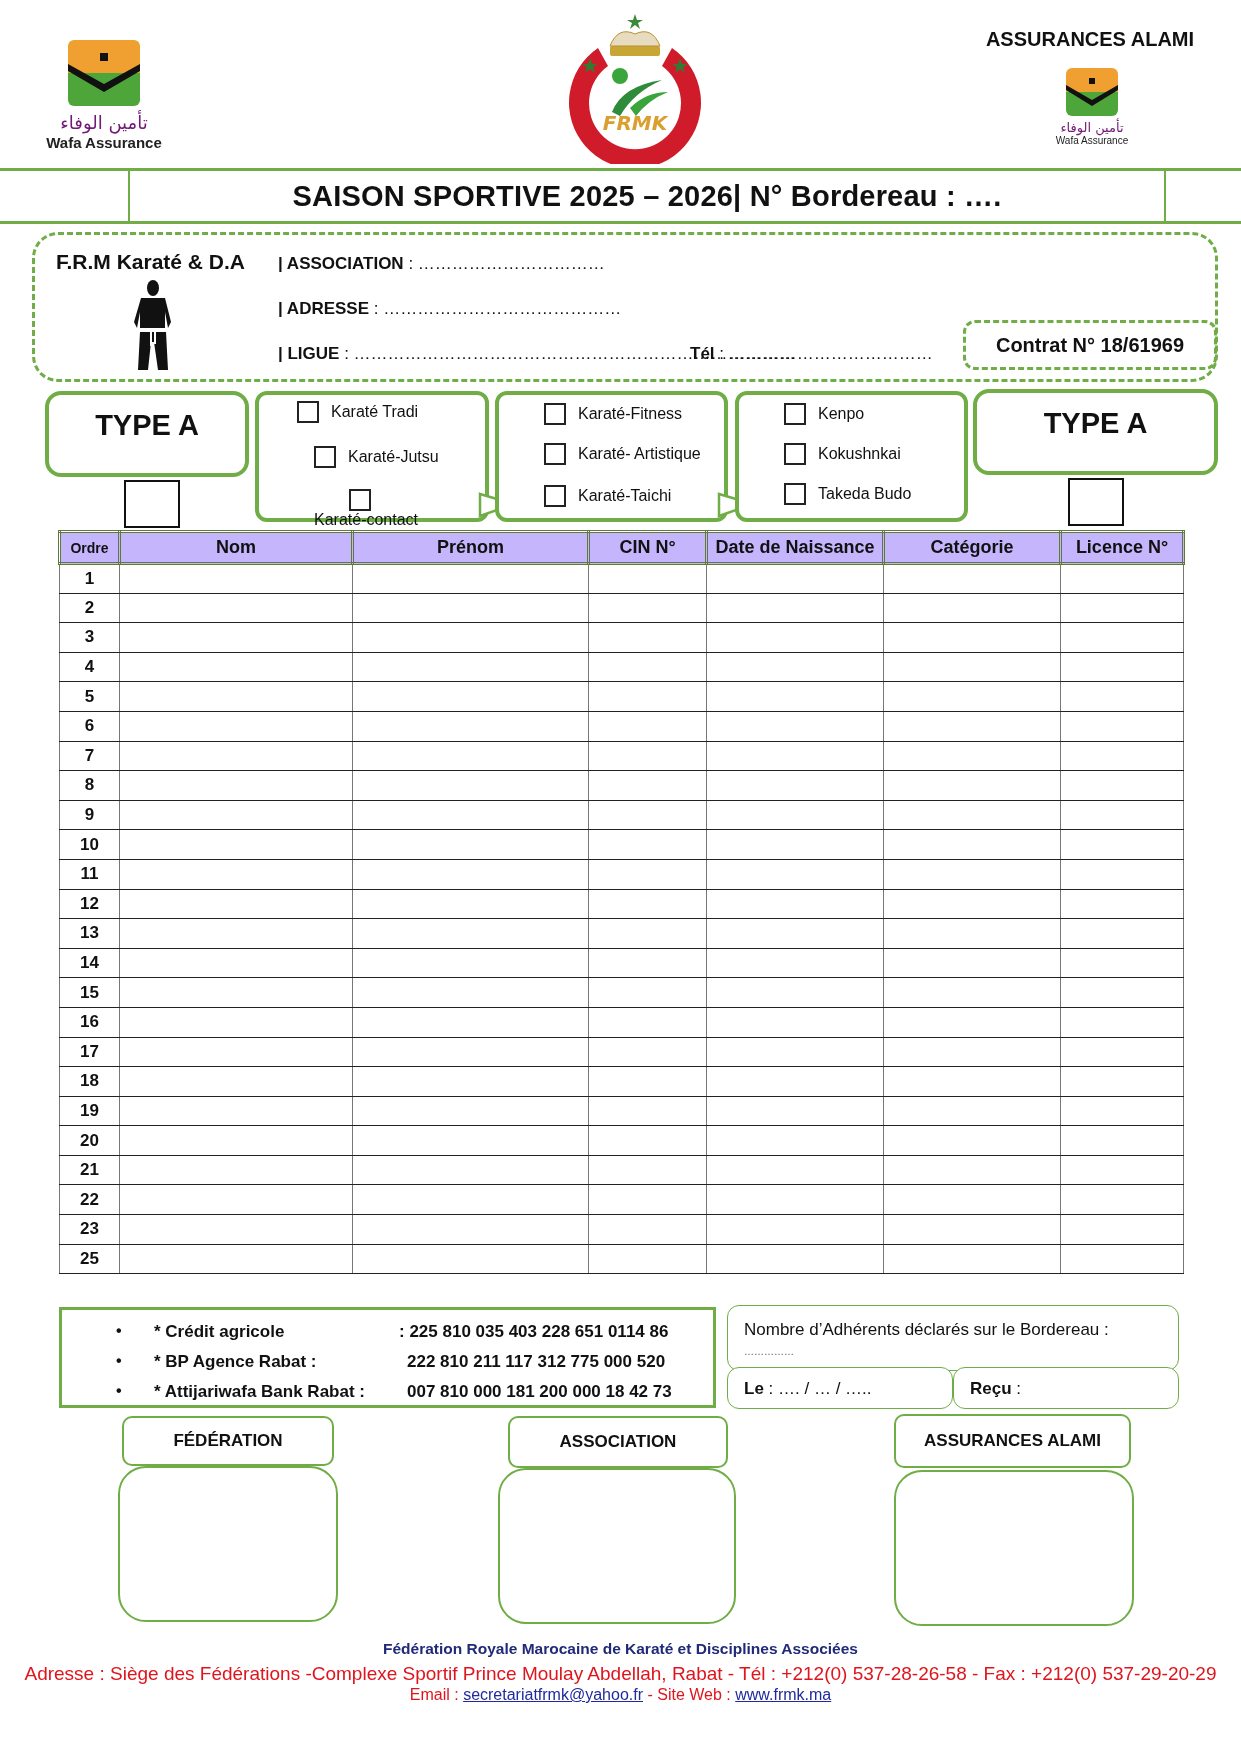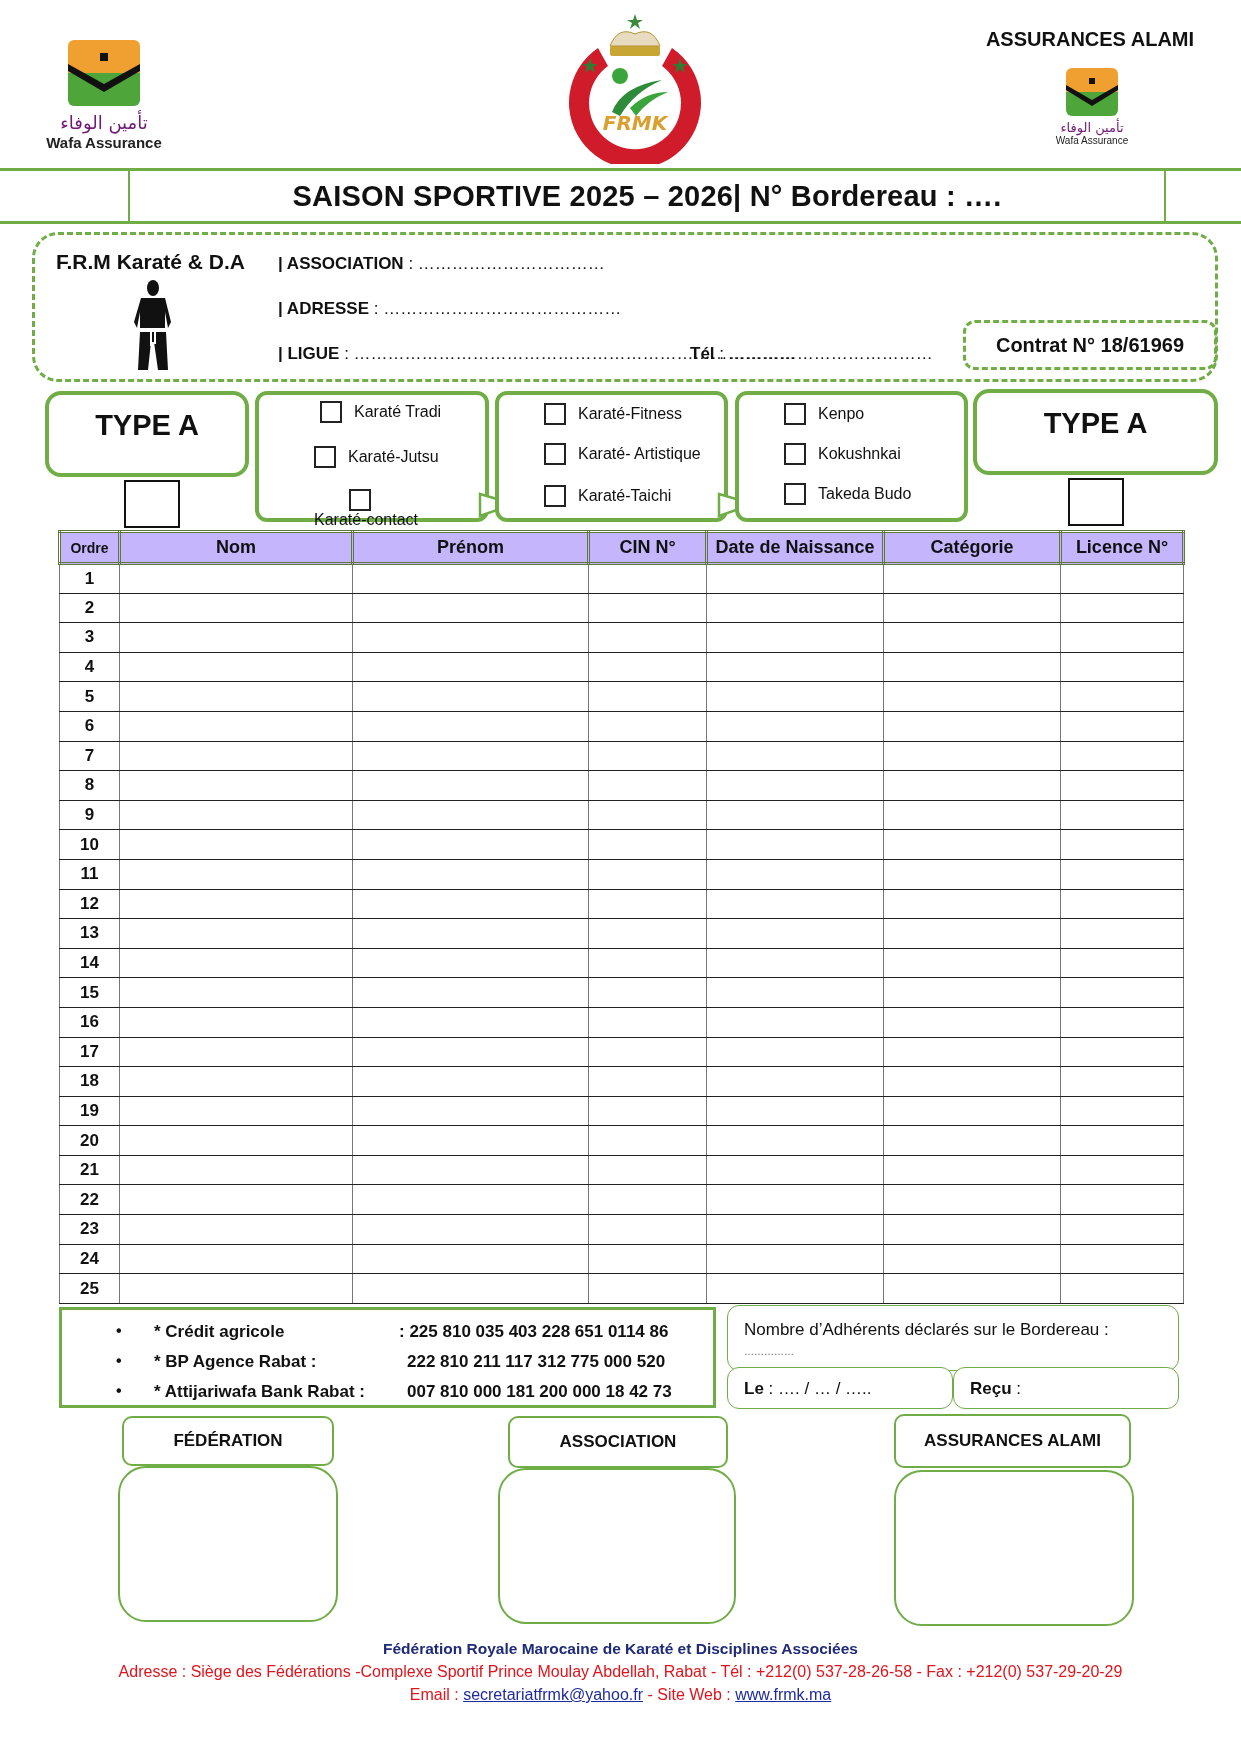--- a/index.html
+++ b/index.html
@@ -62,21 +62,21 @@
   .rbox { position: absolute; border: 1.5px solid #70ad47; border-radius: 12px; background: #fff; }
   .rbox-text { position: absolute; font-size: 17px; white-space: nowrap; }
 
   
   .sig-label { position: absolute; border: 2px solid #70ad47; border-radius: 10px; display: flex; align-items: center; justify-content: center; font-weight: bold; font-size: 17px; background: #fff; }
   .sig-area { position: absolute; border: 2px solid #70ad47; border-radius: 28px; background: #fff; }
 
   
   .footer-line { position: absolute; left: 0; width: 1241px; text-align: center; white-space: nowrap; }
   .f1 { top: 1640px; color: #1f2a78; font-weight: bold; font-size: 15.5px; }
-  .f2 { top: 1663px; color: #e0141c; font-size: 16px; }
+  .f2 { top: 1663px; color: #e0141c; font-size: 19px; }
   .f3 { top: 1686px; color: #e0141c; font-size: 16px; }
   .f3 a { color: #1f2a9e; text-decoration: underline; }
 </style>
 </head>
 <body>
 
 <div class="wafa-logo" style="left:40px; top:40px; width:128px;">
   <div class="wafa-mark" style="width:72px; height:66px;">
     <div class="wafa-top"></div>
     <div class="wafa-bot"></div>
@@ -152,21 +152,21 @@
 </div>
 <div class="contract-box">Contrat N° 18/61969</div>
 
 <div class="type-box" style="left:45px; top:391px; width:204px; height:86px;">TYPE A</div>
 <div class="sq-check" style="left:124px; top:480px;"></div>
 
 <div class="type-box" style="left:973px; top:389px; width:245px; height:86px;">TYPE A</div>
 <div class="sq-check" style="left:1068px; top:478px;"></div>
 
 <div class="disc-box" style="left:255px; top:391px; width:234px; height:131px;"></div>
-<div class="disc-item" style="left:320px; top:401px;">
+<div class="disc-item" style="left:297px; top:401px;">
   <span class="cb"></span>
     <span>Karaté Tradi</span>
 </div>
 <div class="disc-item" style="left:314px; top:446px;">
   <span class="cb"></span>
     <span>Karaté-Jutsu</span>
 </div>
 <div class="disc-item" style="left:314px; top:489px;flex-direction:column;">
   <span class="cb"></span>
     <span>Karaté-contact</span>
@@ -430,29 +430,20 @@
         <tr class="body-row">
           <td class="ordc">23</td>
           <td></td>
           <td></td>
           <td></td>
           <td></td>
           <td></td>
           <td class="last"></td>
         </tr>
         <tr class="body-row">
-          <td class="ordc">24</td>
-          <td></td>
-          <td></td>
-          <td></td>
-          <td></td>
-          <td></td>
-          <td class="last"></td>
-        </tr>
-        <tr class="body-row">
           <td class="ordc">25</td>
           <td></td>
           <td></td>
           <td></td>
           <td></td>
           <td></td>
           <td class="last"></td>
         </tr>
       </tbody>
   </table>

